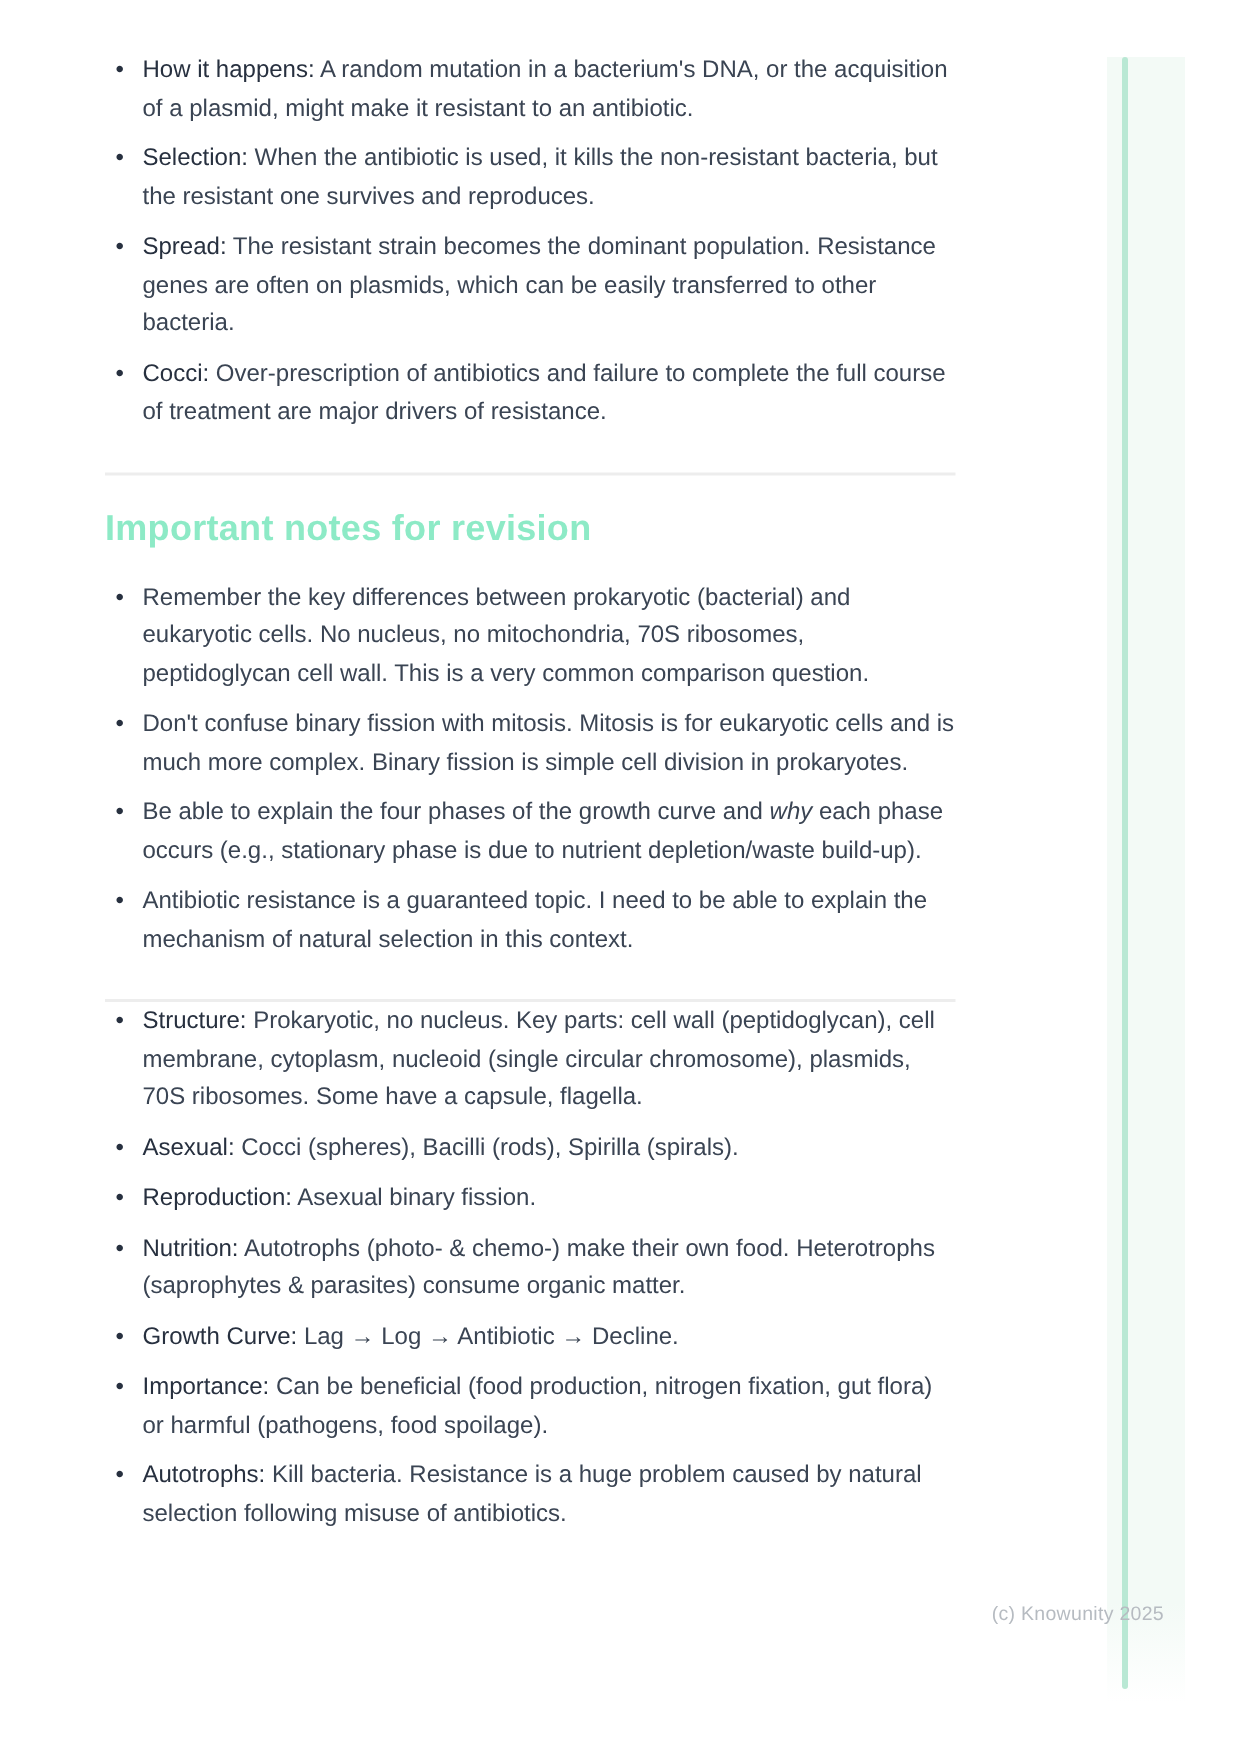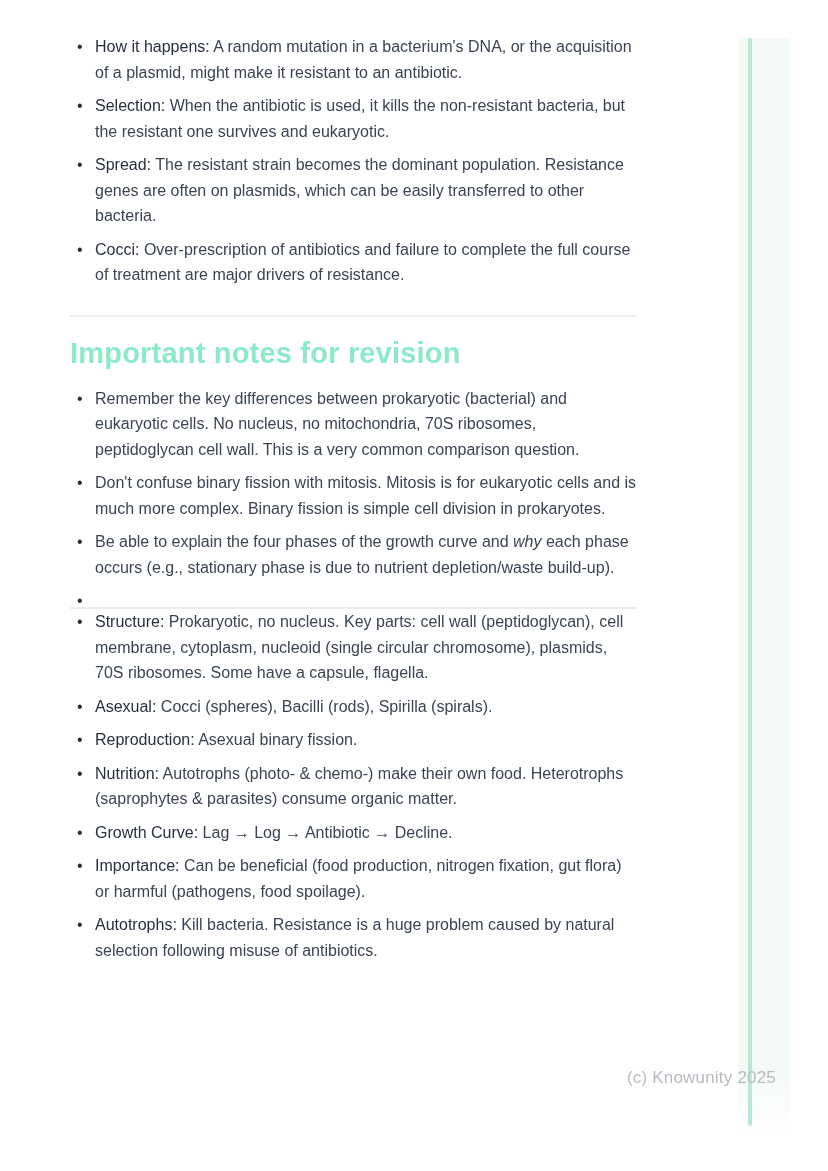--- a/index.html
+++ b/index.html
@@ -69,59 +69,59 @@
     color: var(--lead-text);
   }
   .it { font-style: italic; }
   .section-divider {
     border: none;
     border-top: 2px solid var(--divider);
     margin: 27px 0 0 0;
     height: 0;
   }
   h2.section-heading {
-    font-size: 29px;
+    font-size: 24px;
     font-weight: bold;
     color: var(--heading);
     margin: 22px 0 19px 0;
     letter-spacing: 0.2px;
     line-height: 28px;
   }
   .footer {
     position: absolute;
     top: 1068px;
     right: 52px;
-    font-size: 17px;
+    font-size: 13px;
     letter-spacing: 0.2px;
     color: var(--footer-text);
     z-index: 2;
   }
 </style>
 </head>
 <body>
 
 <div class="page">
   <div class="accent-strip"></div>
   <div class="accent-line"></div>
 
   <div class="content">
     <div>
         <ul class="bullet-list">
           <li><span class="dot">•</span><span class="lead">How it happens:</span><span class=""> A random mutation in a bacterium's DNA, or the acquisition of a plasmid, might make it resistant to an antibiotic.</span></li>
-          <li><span class="dot">•</span><span class="lead">Selection:</span><span class=""> When the antibiotic is used, it kills the non-resistant bacteria, but the resistant one survives and eukaryotic.</span></li>
+          <li><span class="dot">•</span><span class="lead">Selection:</span><span class=""> When the antibiotic is used, it kills the non-resistant bacteria, but the resistant one survives and reproduces.</span></li>
           <li><span class="dot">•</span><span class="lead">Spread:</span><span class=""> The resistant strain becomes the dominant population. Resistance genes are often on plasmids, which can be easily transferred to other bacteria.</span></li>
           <li><span class="dot">•</span><span class="lead">Cocci:</span><span class=""> Over-prescription of antibiotics and failure to complete the full course of treatment are major drivers of resistance.</span></li>
         </ul>
         <div class="section-divider"></div>
         <h2 class="section-heading">Important notes for revision</h2>
         <ul class="bullet-list">
           <li><span class="dot">•</span><span class="">Remember the key differences between prokaryotic (bacterial) and eukaryotic cells. No nucleus, no mitochondria, 70S ribosomes, peptidoglycan cell wall. This is a very common comparison question.</span></li>
           <li><span class="dot">•</span><span class="">Don't confuse binary fission with mitosis. Mitosis is for eukaryotic cells and is much more complex. Binary fission is simple cell division in prokaryotes.</span></li>
           <li><span class="dot">•</span><span class="">Be able to explain the four phases of the growth curve and </span><span class="it">why</span><span class=""> each phase occurs (e.g., stationary phase is due to nutrient depletion/waste build-up).</span></li>
-          <li><span class="dot">•</span></li>
+          <li><span class="dot">•</span><span class="">Antibiotic resistance is a guaranteed topic. I need to be able to explain the mechanism of natural selection in this context.</span></li>
         </ul>
         <div class="section-divider"></div>
         <ul class="bullet-list">
           <li><span class="dot">•</span><span class="lead">Structure:</span><span class=""> Prokaryotic, no nucleus. Key parts: cell wall (peptidoglycan), cell membrane, cytoplasm, nucleoid (single circular chromosome), plasmids, 70S ribosomes. Some have a capsule, flagella.</span></li>
           <li><span class="dot">•</span><span class="lead">Asexual:</span><span class=""> Cocci (spheres), Bacilli (rods), Spirilla (spirals).</span></li>
           <li><span class="dot">•</span><span class="lead">Reproduction:</span><span class=""> Asexual binary fission.</span></li>
           <li><span class="dot">•</span><span class="lead">Nutrition:</span><span class=""> Autotrophs (photo- &amp; chemo-) make their own food. Heterotrophs (saprophytes &amp; parasites) consume organic matter.</span></li>
           <li><span class="dot">•</span><span class="lead">Growth Curve:</span><span class=""> Lag → Log → Antibiotic → Decline.</span></li>
           <li><span class="dot">•</span><span class="lead">Importance:</span><span class=""> Can be beneficial (food production, nitrogen fixation, gut flora) or harmful (pathogens, food spoilage).</span></li>
           <li><span class="dot">•</span><span class="lead">Autotrophs:</span><span class=""> Kill bacteria. Resistance is a huge problem caused by natural selection following misuse of antibiotics.</span></li>

